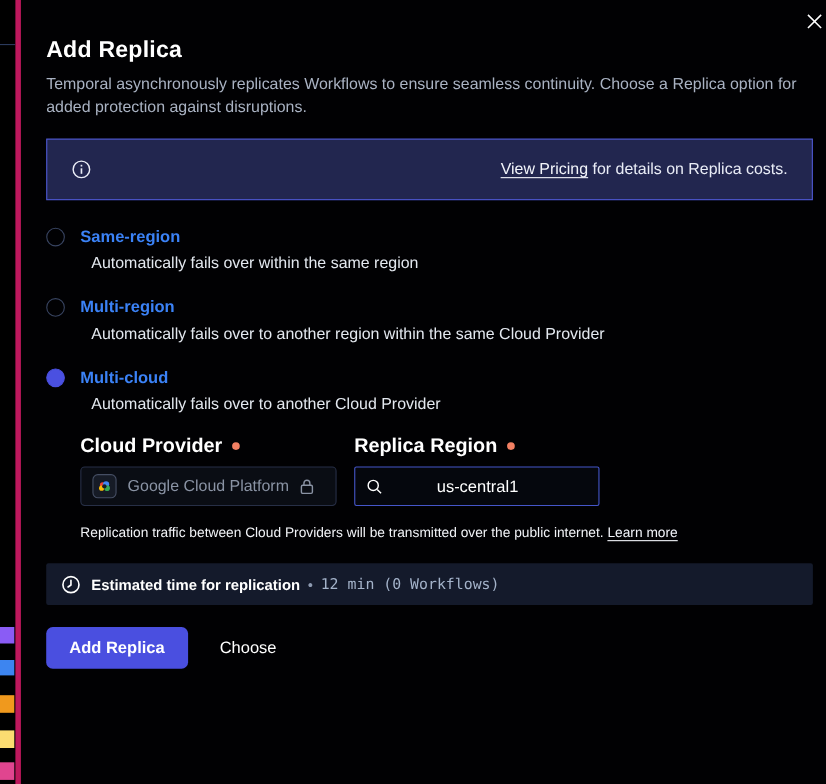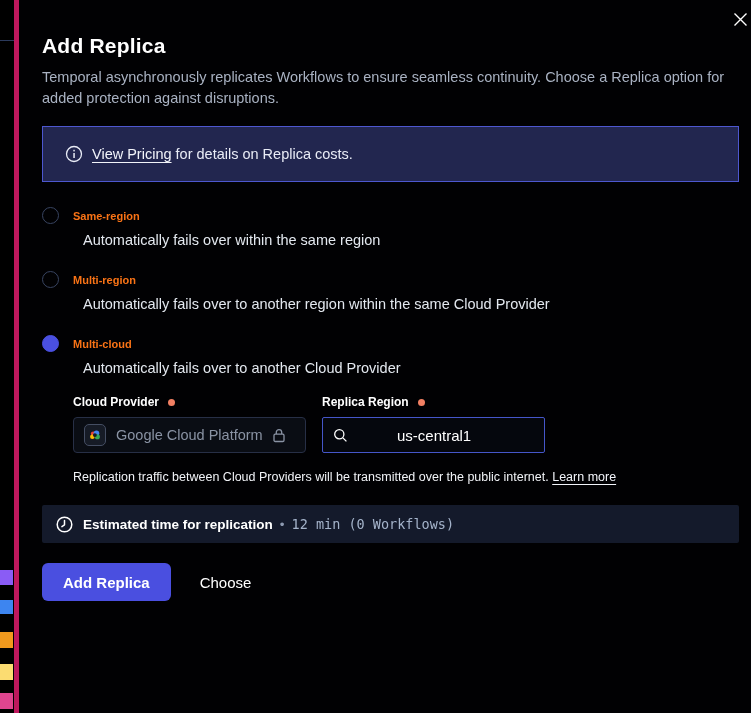--- a/index.html
+++ b/index.html
@@ -44,45 +44,45 @@
   }
   .modal-desc {
     margin-top: 9px; max-width: 694px;
     color: #a9b2c2; font-size: 14.5px; line-height: 21px;
   }
   
   .pricing-banner {
     margin-top: 17px; height: 56px;
     background: #22264f; border: 1px solid #4d57cf;
     display: flex; align-items: center; padding: 0 22px;
-    color: #e9ecf6; font-size: 14.5px;
+    color: #e9ecf6; font-size: 14.5px; justify-content: space-between;
   }
   .pricing-banner .info-ic { margin-right: 9px; display: flex; }
   .pricing-banner a, .link {
     color: #f2f4fa; text-decoration: underline; text-underline-offset: 3px; cursor: pointer;
   }
   
   .options { margin-top: 25px; }
   .option { margin-bottom: 23px; }
   .option-head { display: flex; align-items: center; cursor: pointer; }
   .radio {
     width: 17px; height: 17px; border-radius: 50%;
     border: 1.5px solid #384461; background: transparent;
     margin-right: 14px; flex: none;
   }
   .radio.checked { background: #4a50e1; border-color: #4a50e1; }
-  .option-label { color: #f97316; font-size: 11px; font-weight: bold; }
+  .option-label { color: #3b82f6; font-size: 15px; font-weight: bold; }
   .option-desc {
     margin: 8px 0 0 41px;
     color: #e3e8ef; font-size: 14.5px;
   }
   
   .mc-form { margin: 19px 0 0 31px; display: flex; gap: 16px; }
   .field-label {
-    color: #fff; font-size: 12px; font-weight: bold;
+    color: #fff; font-size: 18px; font-weight: bold;
     display: flex; align-items: center; margin-bottom: 8px;
   }
   .req-dot {
     width: 7px; height: 7px; border-radius: 50%;
     background: #f28063; display: inline-block; margin-left: 9px;
   }
   .provider-box {
     width: 233px; height: 36px;
     background: #0a0d14; border: 1px solid #272f46; border-radius: 4px;
     display: flex; align-items: center; padding: 0 10px; cursor: default;

